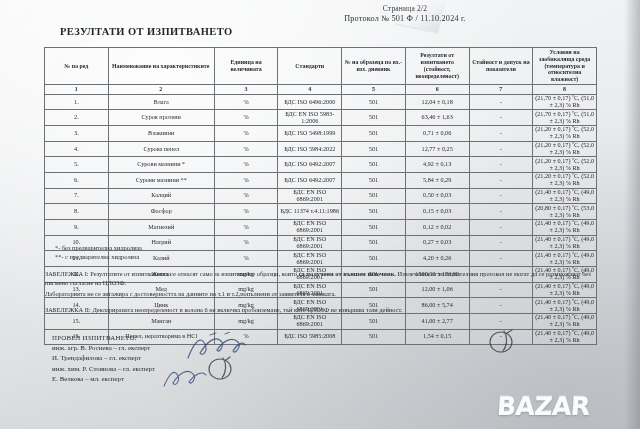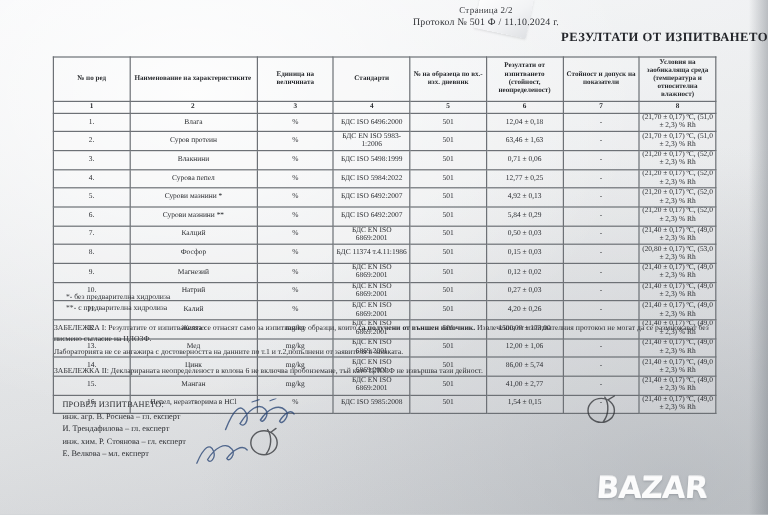--- a/index.html
+++ b/index.html
@@ -47,21 +47,21 @@
     text-align: center; font-size: 7.5px; letter-spacing: .2px;
     color: #3a3c40; padding-left: 114px; box-sizing: border-box; margin-left: 28px;
   }
   .hdr-proto {
     position: absolute; top: 14px; left: 0; width: 640px;
     text-align: center; font-size: 8.2px; letter-spacing: .2px;
     color: #303236; padding-left: 170px; box-sizing: border-box;
   }
   .doc-title {
     position: absolute; top: 26px; left: 0; width: 640px;
-    text-align: right; font-size: 10.5px; font-weight: bold;
+    text-align: left; font-size: 10.5px; font-weight: bold;
     letter-spacing: .4px; color: #23252a;
     padding-left: 60px; box-sizing: border-box;
   }
 
   
   .tbl-wrap { position: absolute; left: 44px; top: 47px; width: 553px; }
   table.results {
     border-collapse: collapse;
     width: 553px;
     table-layout: fixed;

